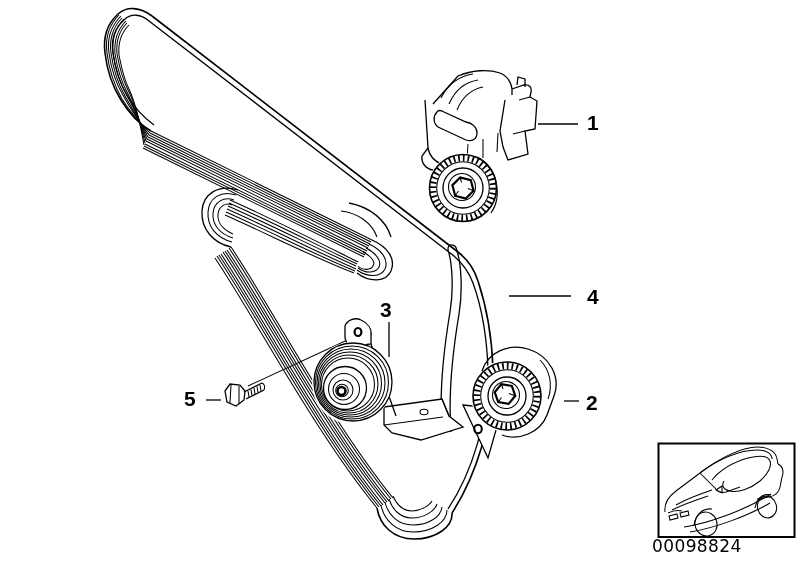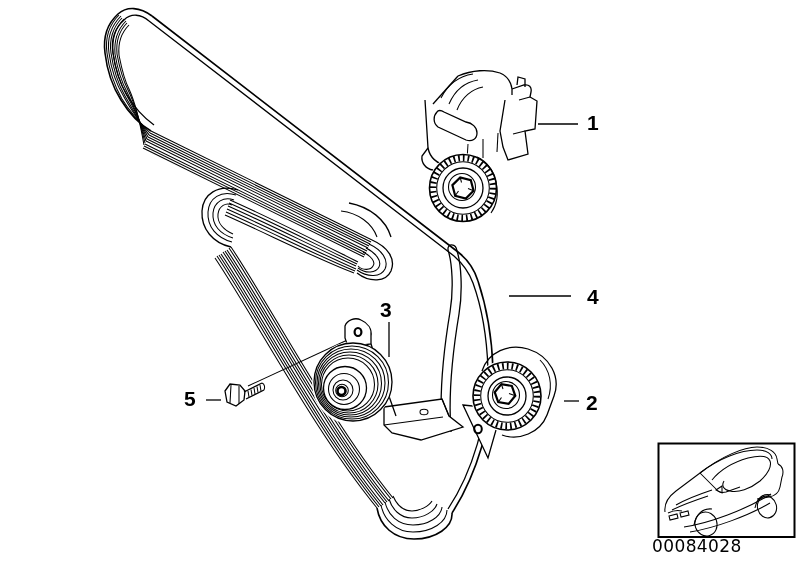--- a/index.html
+++ b/index.html
@@ -224,15 +224,15 @@
       </g>
     </g>
   </svg>
 
   <div class="callout c1">1</div>
   <div class="callout c2">2</div>
   <div class="callout c3">3</div>
   <div class="callout c4">4</div>
   <div class="callout c5">5</div>
 
-  <div class="docnum">00084028</div>
+  <div class="docnum">00098824</div>
 
 </div>
 
 </body></html>

